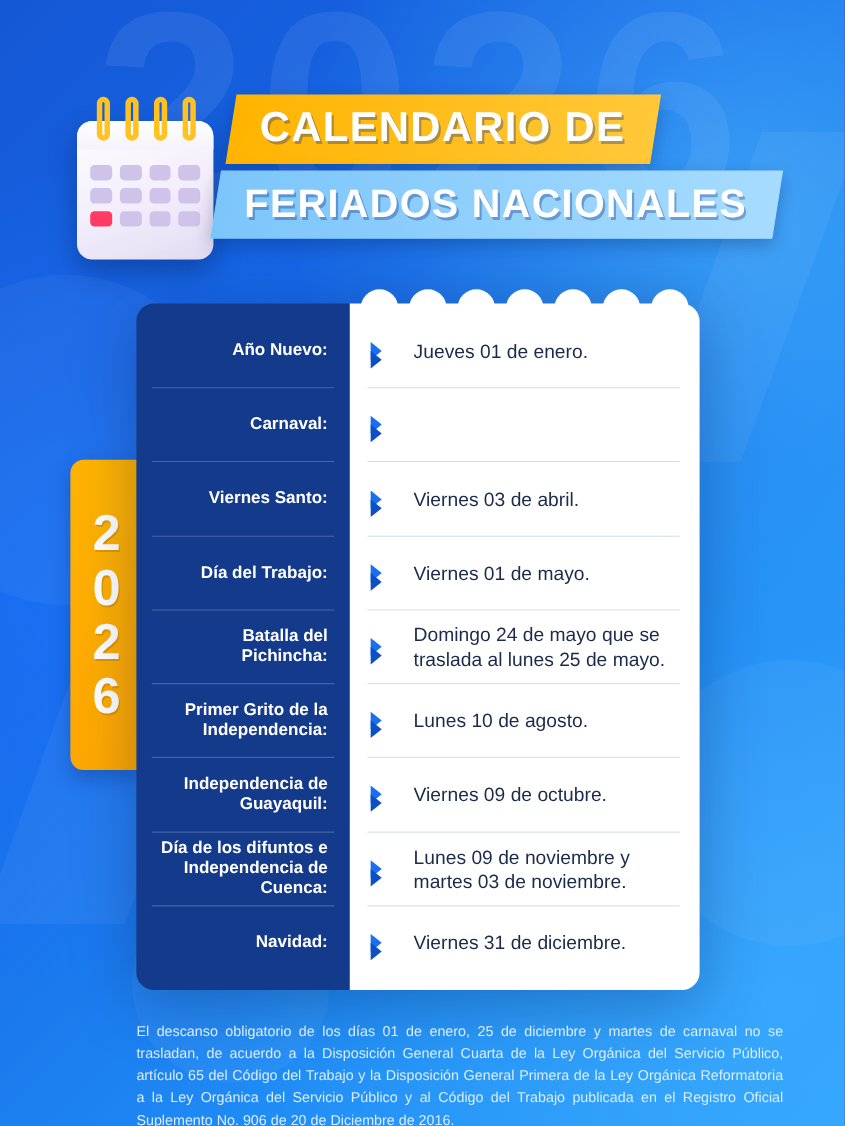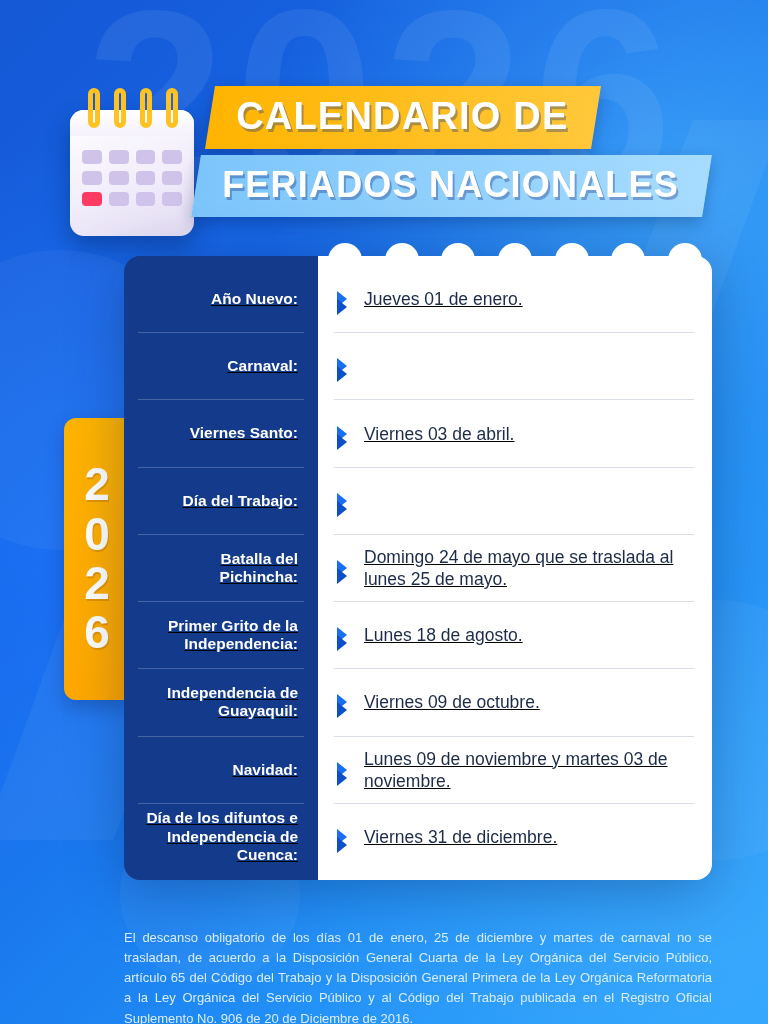--- a/index.html
+++ b/index.html
@@ -167,26 +167,25 @@
     font-weight: 800;
     color: #ffffff;
     line-height: 1.03;
     text-shadow: 1px 2px 0 rgba(190,120,0,0.45);
   }
 
   
   .card {
     position: absolute;
     left: 124px;
-    top: 256px;
-    width: 588px;
+    top: 276px;
+    width: 512px;
     height: 624px;
     display: flex;
     filter: drop-shadow(0 12px 28px rgba(0,20,70,0.3));
-    text-decoration: underline;
   }
 
   .col-left {
     width: 194px;
     background: #143a8c;
     border-radius: 16px 0 0 16px;
     padding: 10px 14px 10px 14px;
     display: flex;
     flex-direction: column;
   }
@@ -234,21 +233,21 @@
     color: #ffffff;
     font-size: 15.5px;
     font-weight: 700;
     text-align: right;
     line-height: 1.18;
   }
 
   .row-r {
     border-bottom: 1px solid #d8dde8;
     padding: 4px 0 4px 2px;
-    gap: 12px;
+    gap: 24px;
   }
   .row-r:last-child { border-bottom: none; }
   .arrow {
     flex: 0 0 auto;
     width: 16px;
     height: 22px;
     position: relative;
   }
   .arrow::before {
     content: "";
@@ -360,24 +359,24 @@
       <div class="row-l">
           <div class="lbl">Batalla del Pichincha:</div>
         </div>
       <div class="row-l">
           <div class="lbl">Primer Grito de la Independencia:</div>
         </div>
       <div class="row-l">
           <div class="lbl">Independencia de Guayaquil:</div>
         </div>
       <div class="row-l">
+          <div class="lbl">Día de los difuntos e Independencia de Cuenca:</div>
+        </div>
+      <div class="row-l">
           <div class="lbl">Navidad:</div>
-        </div>
-      <div class="row-l">
-          <div class="lbl">Día de los difuntos e Independencia de Cuenca:</div>
         </div>
     </div>
 
     <div class="col-right">
       <div class="notches">
         <i></i>
           <i></i>
           <i></i>
           <i></i>
           <i></i>
@@ -391,28 +390,29 @@
       </div>
       <div class="row-r">
         <span class="arrow"></span>
       </div>
       <div class="row-r">
         <span class="arrow"></span>
         <span class="val">Viernes 03 de abril.</span>
       </div>
       <div class="row-r">
         <span class="arrow"></span>
+        <span class="val">Viernes 01 de mayo.</span>
       </div>
       <div class="row-r">
         <span class="arrow"></span>
         <span class="val">Domingo 24 de mayo que se traslada al lunes 25 de mayo.</span>
       </div>
       <div class="row-r">
         <span class="arrow"></span>
-        <span class="val">Lunes 18 de agosto.</span>
+        <span class="val">Lunes 10 de agosto.</span>
       </div>
       <div class="row-r">
         <span class="arrow"></span>
         <span class="val">Viernes 09 de octubre.</span>
       </div>
       <div class="row-r">
         <span class="arrow"></span>
         <span class="val">Lunes 09 de noviembre y martes 03 de noviembre.</span>
       </div>
       <div class="row-r">

